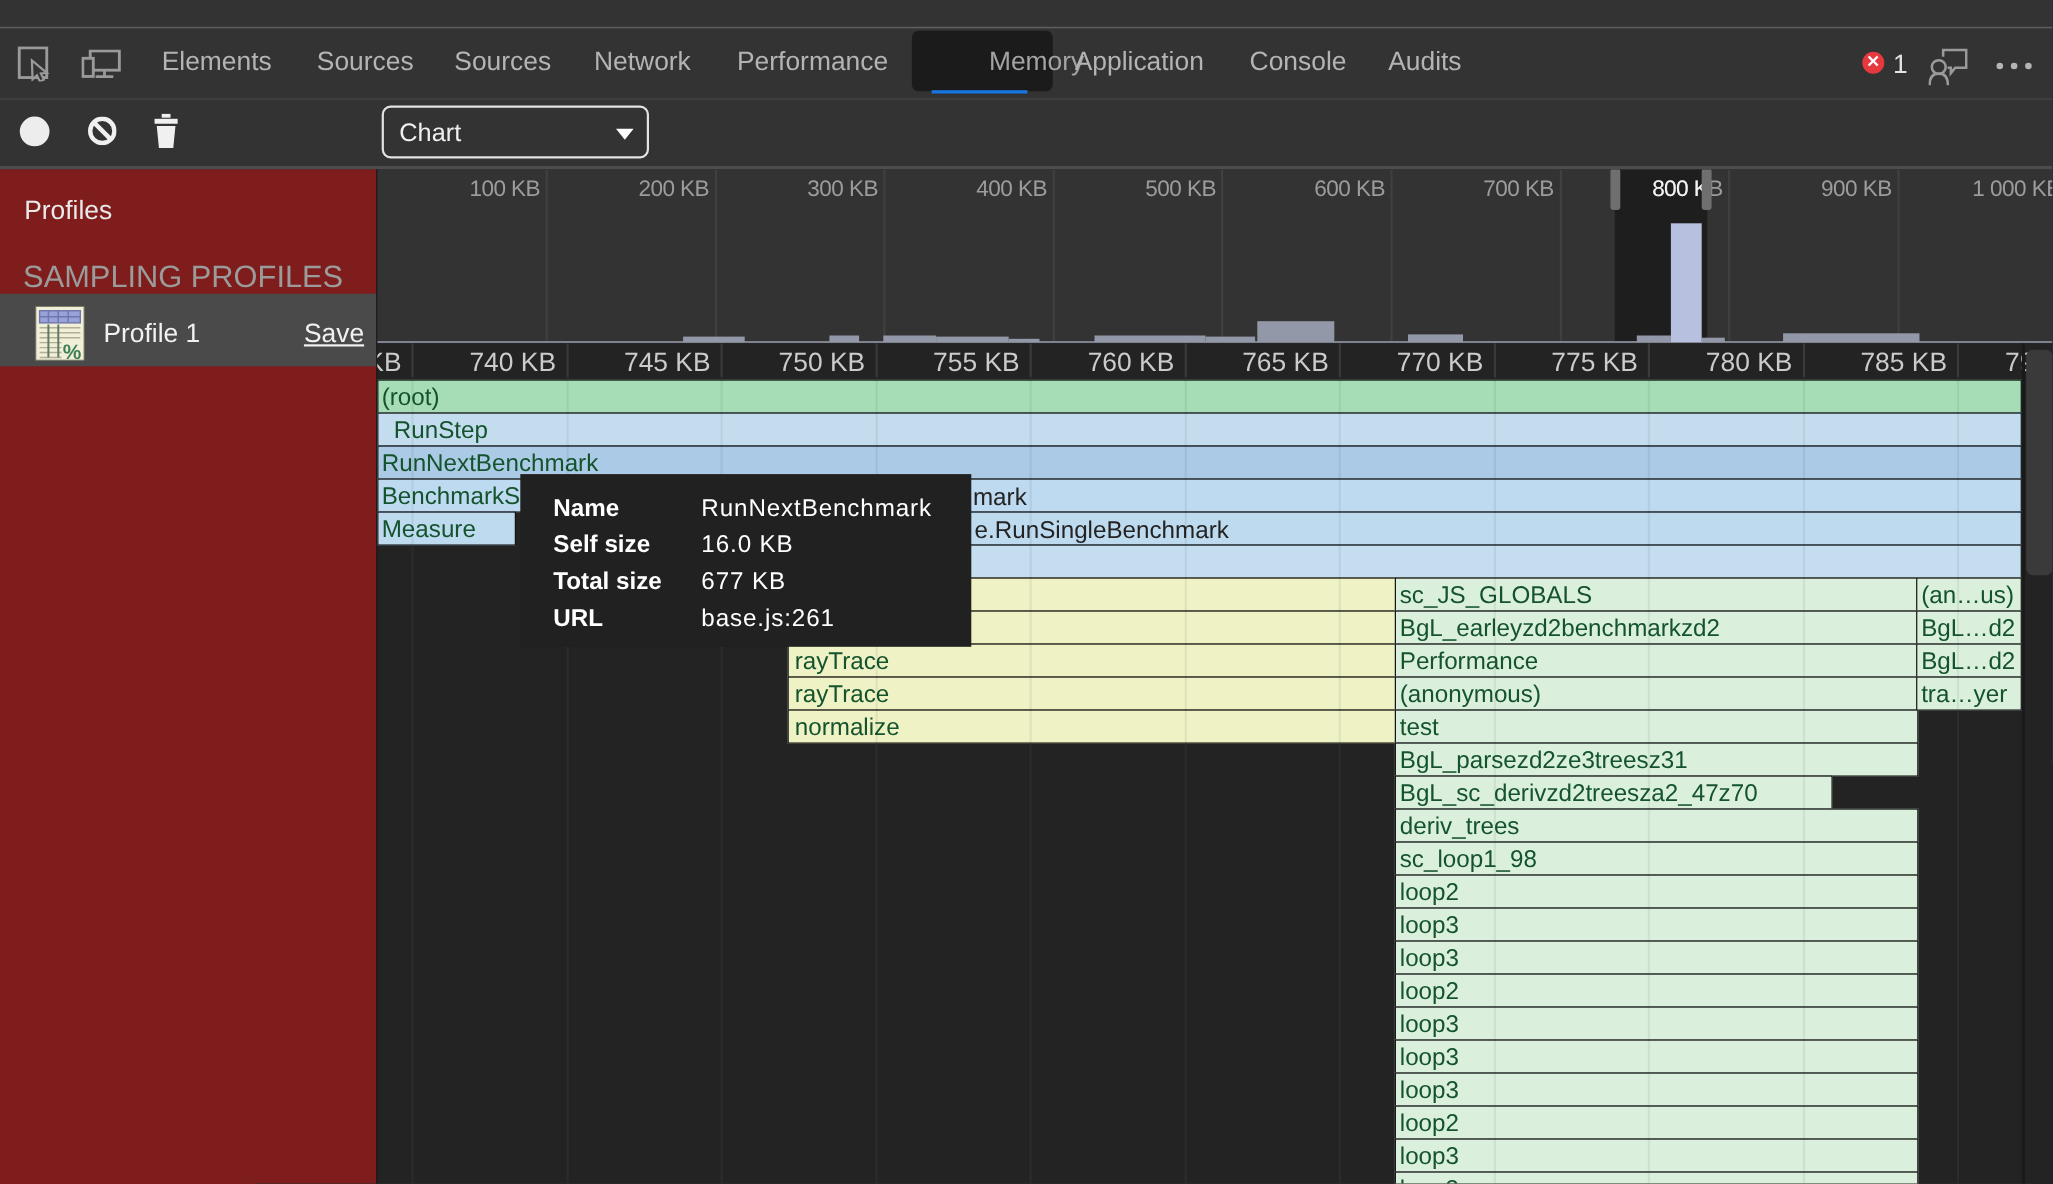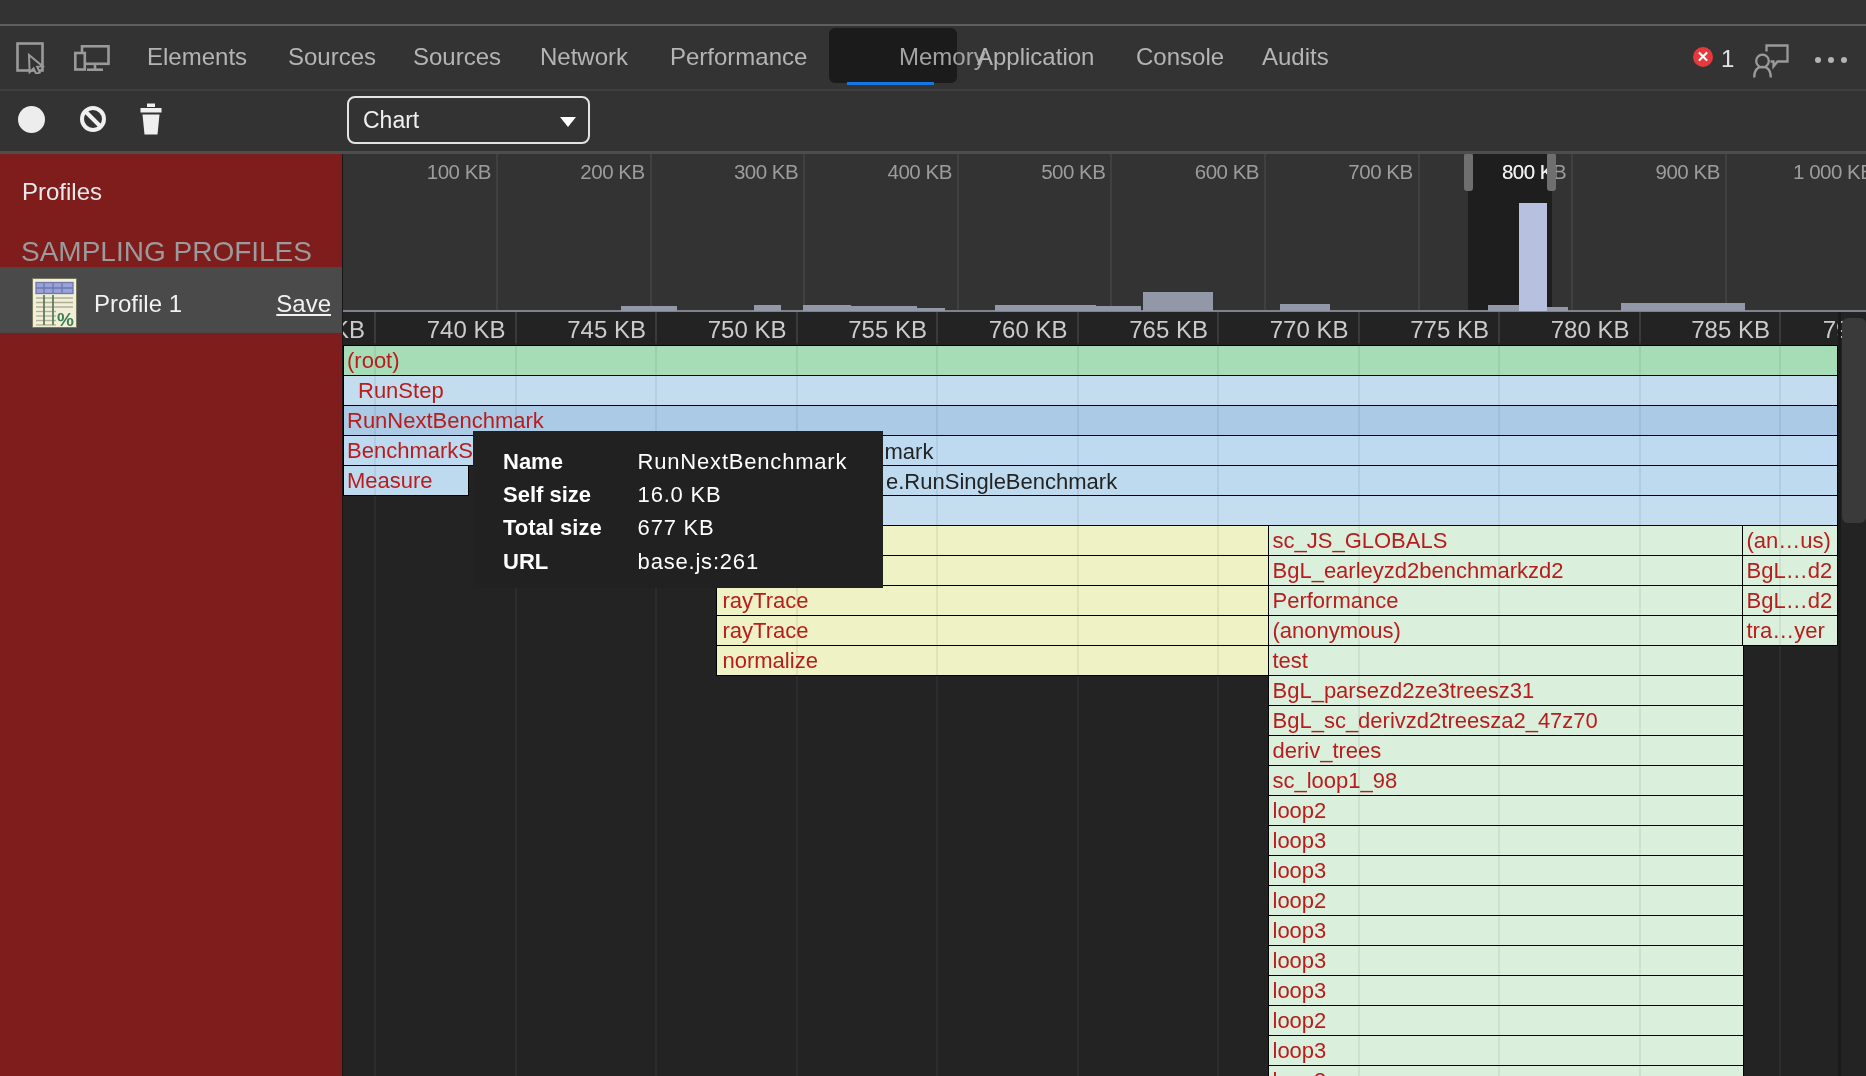--- a/index.html
+++ b/index.html
@@ -57,21 +57,21 @@
 #ruler { position:absolute; left:343px; top:288px; width:1523px; height:31px; background:#232323; overflow:hidden; }
 .rtick { position:absolute; top:0; width:2px; height:31px; background:#3a3a3a; margin-left:-343px; }
 .rlab { position:absolute; top:3.5px; font-size:24px; color:#cbcbcb; white-space:nowrap; }
 
 
 #chart { position:absolute; left:343px; top:319px; width:1523px; height:757px; background:#232323; overflow:hidden; }
 .cgrid { position:absolute; top:0; width:2px; height:757px; background:rgba(0,0,0,0.06); margin-left:-343px; z-index:5; }
 .cgridu { position:absolute; top:0; width:2px; height:757px; background:#2f2f2f; margin-left:-343px; z-index:0; }
 .bar { position:absolute; border:1.5px solid #000; overflow:hidden; white-space:nowrap;
   height:31px; margin-left:-343px; margin-top:-319px; z-index:1; }
-.bt { font-size:22px; color:#b91c1c; line-height:29px; display:block; }
+.bt { font-size:22px; color:#14532d; line-height:29px; display:block; }
 .loose { position:absolute; font-size:22px; color:#232323; line-height:29.5px;
   margin-left:-343px; margin-top:-319px; z-index:4; }
 #vline { position:absolute; left:1838px; top:288px; width:3px; height:788px; background:#1a1a1a; }
 #thumb { position:absolute; left:1842px; top:294px; width:24px; height:205px; background:#3a3a3a; border-radius:6px; }
 
 
 #tooltip { position:absolute; left:473px; top:407px; width:410px; height:157px; background:#212121;
   z-index:10; color:#fff; font-size:22px; }
 #tooltip .row { position:absolute; left:30px; height:33px; line-height:33px; white-space:nowrap; }
 #tooltip .lab { font-weight:bold; display:inline-block; }
@@ -277,21 +277,21 @@
       </div>
 <div class="bar" style="left:1267.5px;top:591.0px;width:476.0px;background:#daf0dc">
         <span class="bt" style="padding-left:4.0px">(anonymous)</span>
       </div>
 <div class="bar" style="left:1267.5px;top:621.0px;width:476.0px;background:#daf0dc">
         <span class="bt" style="padding-left:4.0px">test</span>
       </div>
 <div class="bar" style="left:1267.5px;top:651.0px;width:476.0px;background:#daf0dc">
         <span class="bt" style="padding-left:4.0px">BgL_parsezd2ze3treesz31</span>
       </div>
-<div class="bar" style="left:1267.5px;top:681.0px;width:476.0px;background:#daf0dc">
+<div class="bar" style="left:1267.5px;top:681.0px;width:398px;background:#daf0dc">
         <span class="bt" style="padding-left:4.0px">BgL_sc_derivzd2treesza2_47z70</span>
       </div>
 <div class="bar" style="left:1267.5px;top:711.0px;width:476.0px;background:#daf0dc">
         <span class="bt" style="padding-left:4.0px">deriv_trees</span>
       </div>
 <div class="bar" style="left:1267.5px;top:741.0px;width:476.0px;background:#daf0dc">
         <span class="bt" style="padding-left:4.0px">sc_loop1_98</span>
       </div>
 <div class="bar" style="left:1267.5px;top:771.0px;width:476.0px;background:#daf0dc">
         <span class="bt" style="padding-left:4.0px">loop2</span>

